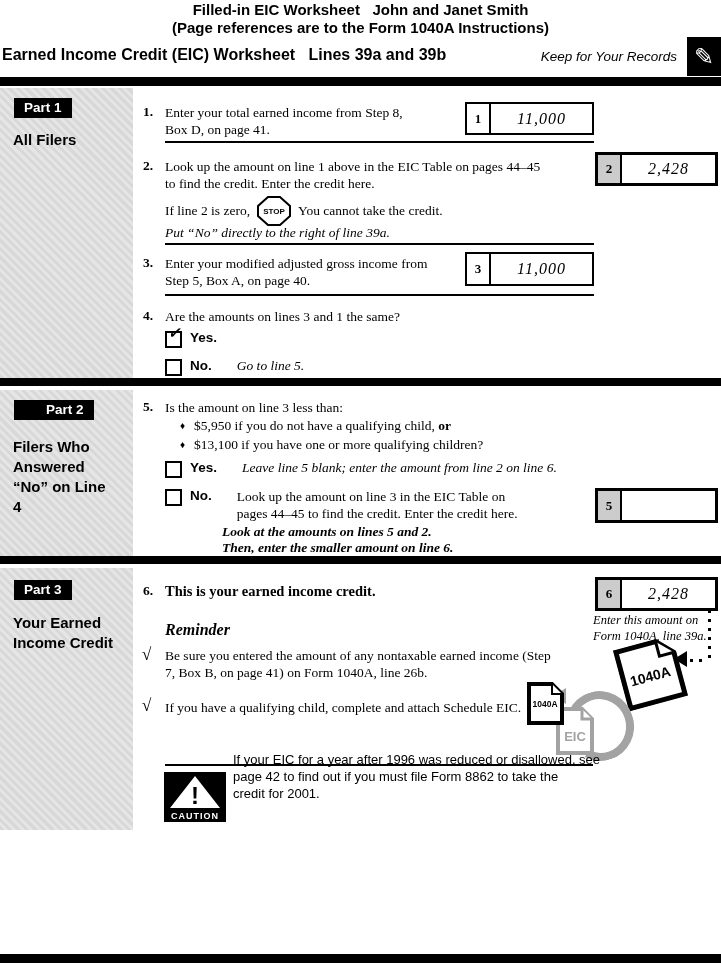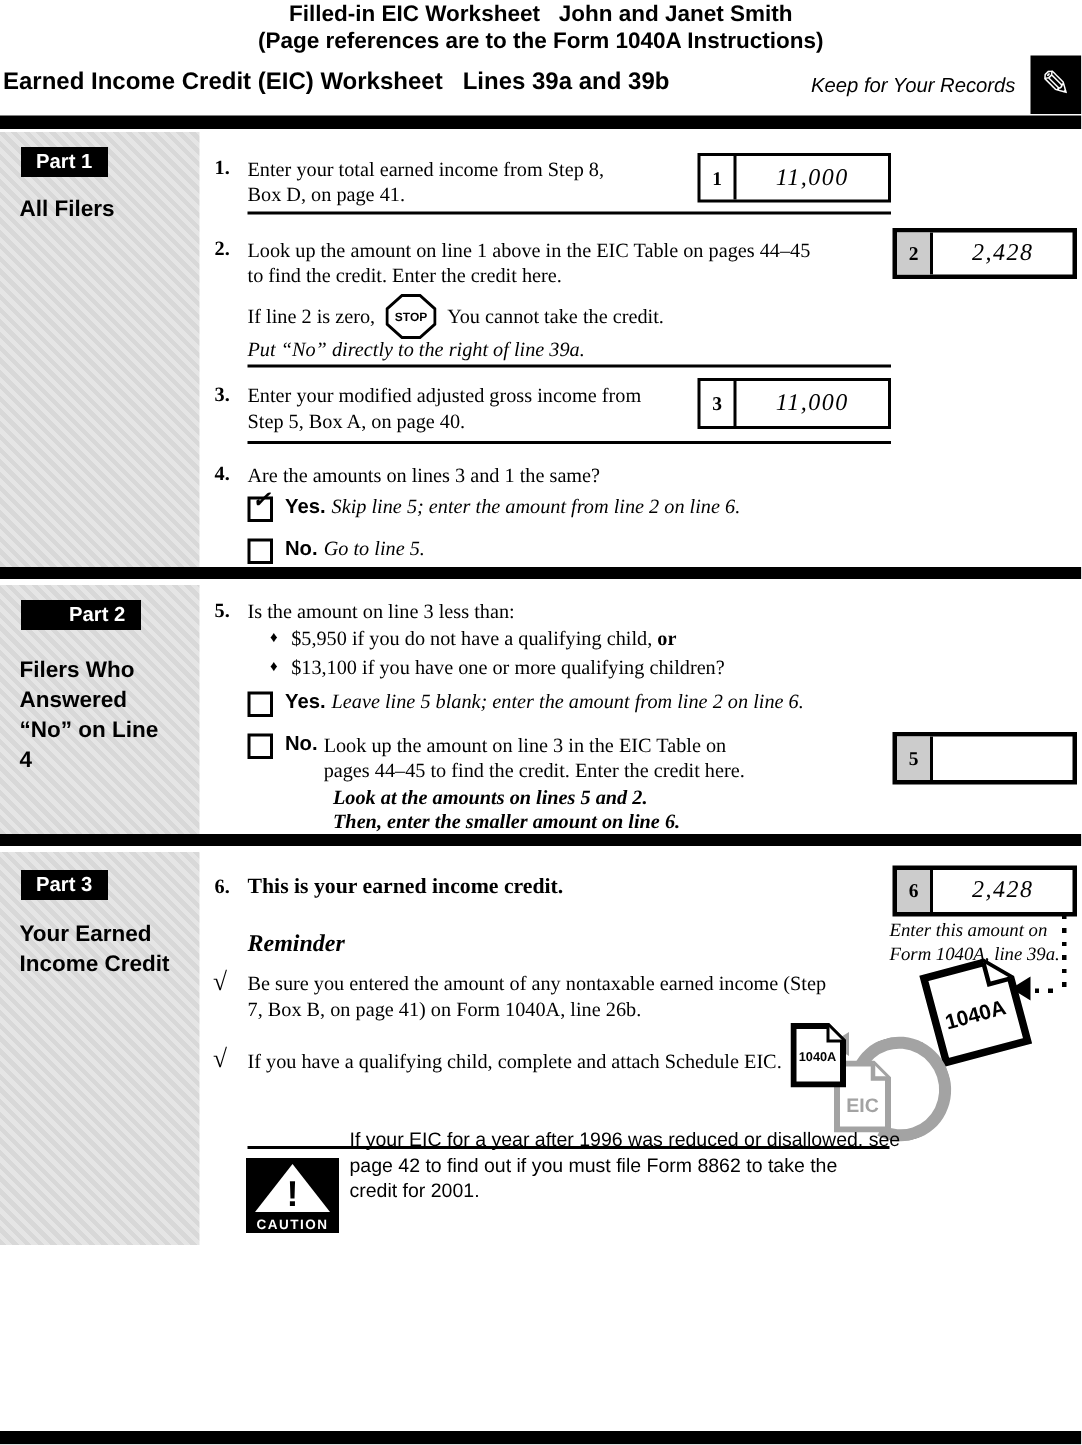--- a/index.html
+++ b/index.html
@@ -31,21 +31,21 @@
                  font-weight:bold; font-size:13px; }
   .amtbox.graylab .lab { background:var(--labelbox,#ccc); }
   .amtbox .val { flex:1; display:flex; align-items:center; justify-content:center;
                  font-style:italic; font-size:16px; letter-spacing:1px; }
 
   .divider { position:absolute; height:2px; background:#000; }
 
   .ynrow { position:absolute; left:165px; display:flex; align-items:flex-start; }
   .cb { flex:0 0 auto; width:13px; height:13px; border:2px solid #000; position:relative; margin-right:8px; margin-top:1px; background:#fff; }
   .cb .mk { position:absolute; top:-9px; left:1px; font-size:15px; font-weight:bold; font-style:italic; }
-  .ynlab { font-family:"Liberation Sans",sans-serif; font-weight:bold; font-size:13.5px; margin-right:4px; white-space:nowrap; }
+  .ynlab { font-family:"Liberation Sans",sans-serif; font-weight:bold; font-size:13.5px; margin-right:25px; white-space:nowrap; }
   .ins { font-style:italic; }
 
   .bullet { position:absolute; left:180px; display:flex; align-items:flex-start; }
   .bullet .dot { font-size:10px; margin-right:9px; margin-top:2px; }
 
   .stoprow { position:absolute; left:165px; display:flex; align-items:center; }
 
   .vdots { position:absolute; width:3px; background:repeating-linear-gradient(to bottom, #000 0 3px, transparent 3px 9px); }
   .hdots { position:absolute; height:3px; background:repeating-linear-gradient(to right, #000 0 3px, transparent 3px 9px); }
   .arrow-left { position:absolute; width:0; height:0; border-top:8px solid transparent;
@@ -128,21 +128,20 @@
   <div class="divider" style="left:165px; top:294px; width:429px;"></div>
 
   <div class="num" style="top:308px;">4.</div>
   <div class="itext" style="top:308px;">Are the amounts on lines 3 and 1 the same?</div>
 
   <div class="ynrow" style="top:330px;">
     <span class="cb">
         <span class="mk">✓</span>
       </span>
     <span class="ynlab">Yes.</span>
-    <span class="ins">Skip line 5; enter the amount from line 2 on line 6.</span>
   </div>
   <div class="ynrow" style="top:358px;">
     <span class="cb"></span>
     <span class="ynlab">No.</span>
     <span class="ins">Go to line 5.</span>
   </div>
 
   <div class="num" style="top:399px;">5.</div>
   <div class="itext" style="top:399px;">Is the amount on line 3 less than:</div>
 

